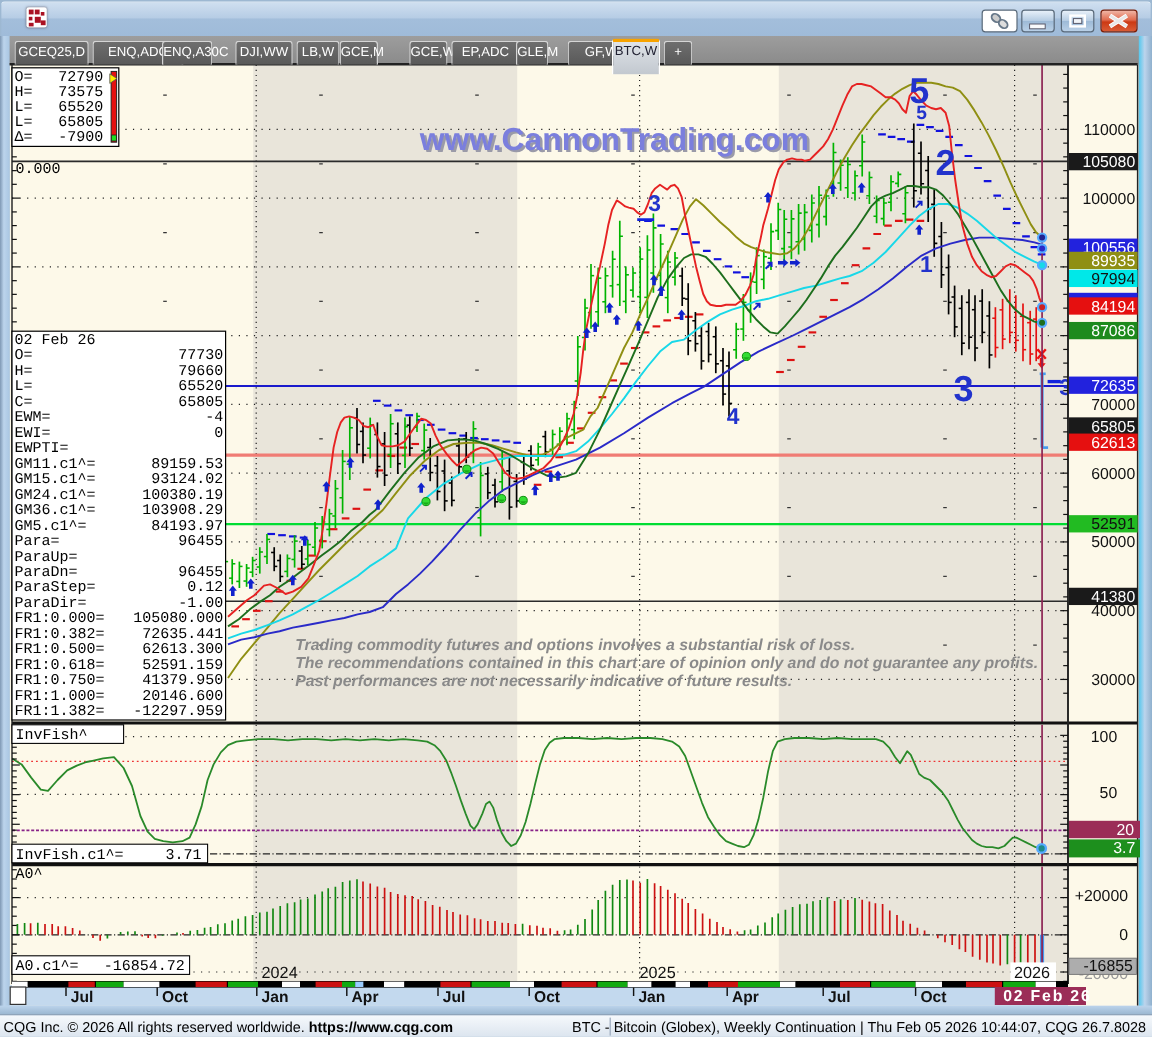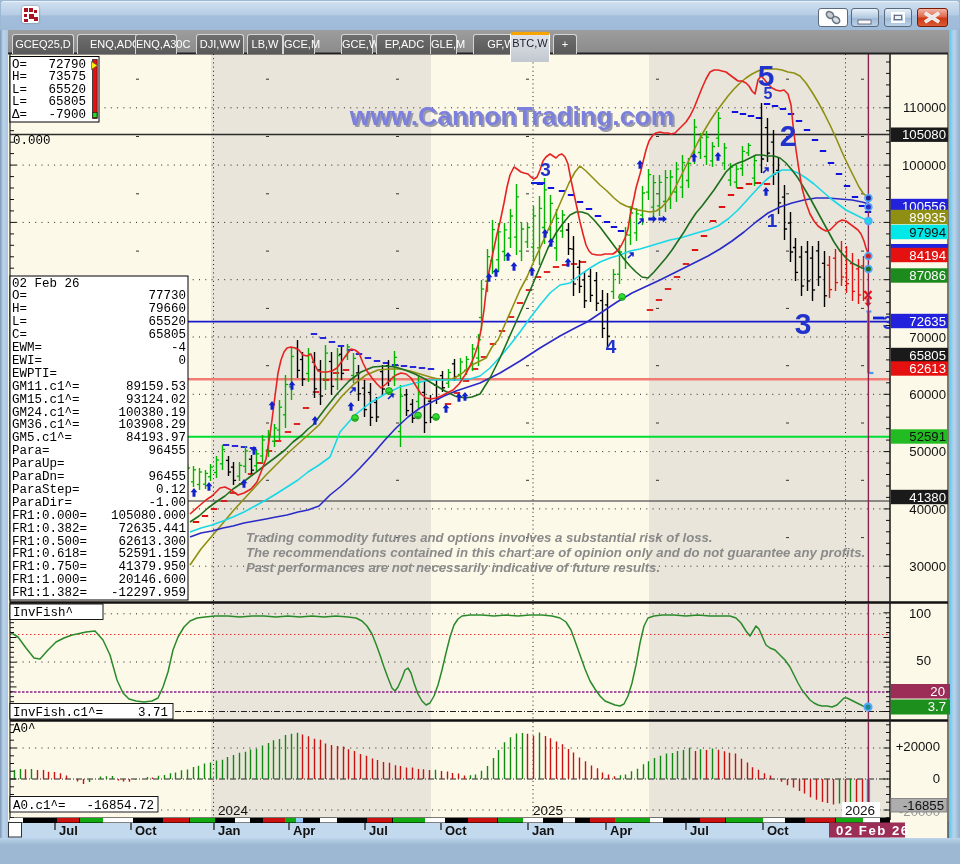--- a/index.html
+++ b/index.html
@@ -25,20 +25,25 @@
 <div class="wbtn" style="left:818px;width:30px;background:#fff"></div>
 <div class="wbtn" style="left:851px;width:28px;background:linear-gradient(#e7f0f9,#b4cbe2 50%,#9cb9d6 50%,#b9d0e7)"></div>
 <div class="wbtn" style="left:884px;width:28px;background:linear-gradient(#e7f0f9,#b4cbe2 50%,#9cb9d6 50%,#b9d0e7)"></div>
 <div class="wbtn" style="left:917px;width:31px;background:linear-gradient(#f0b5a5,#e06a4d 45%,#cc3913 55%,#d95b35);border-color:#7a1c05"></div>
 <div id="tabbar"></div>
 <div id="chartbg"></div>
 <div id="lframe"></div>
     <div id="rframe"></div>
     <div id="bframe"></div>
 <div id="monthstrip"></div>
+<div id="statusbar">
+<span style="position:absolute;left:3px;top:3px">CQG Inc. © 2026 All rights reserved worldwide. <b>https://www.cqg.com</b></span>
+<span style="position:absolute;left:508px;top:2px;width:1px;height:15px;background:#9aa9bc"></span>
+      <span style="position:absolute;right:5px;top:3px">BTC - Bitcoin (Globex), Weekly Continuation | Thu Feb 05 2026 10:44:07, CQG 26.7.8028</span>
+</div>
 <svg width="960" height="864" viewBox="0 0 960 864">
 <defs>
 <clipPath id="clipMain">
           <rect x="10" y="54" width="880" height="548.5"></rect>
         </clipPath>
 <clipPath id="clipIF">
           <rect x="10" y="603.8" width="880" height="115.4"></rect>
         </clipPath>
 <clipPath id="clipAO">
           <rect x="10" y="721.8" width="880" height="97.7"></rect>

